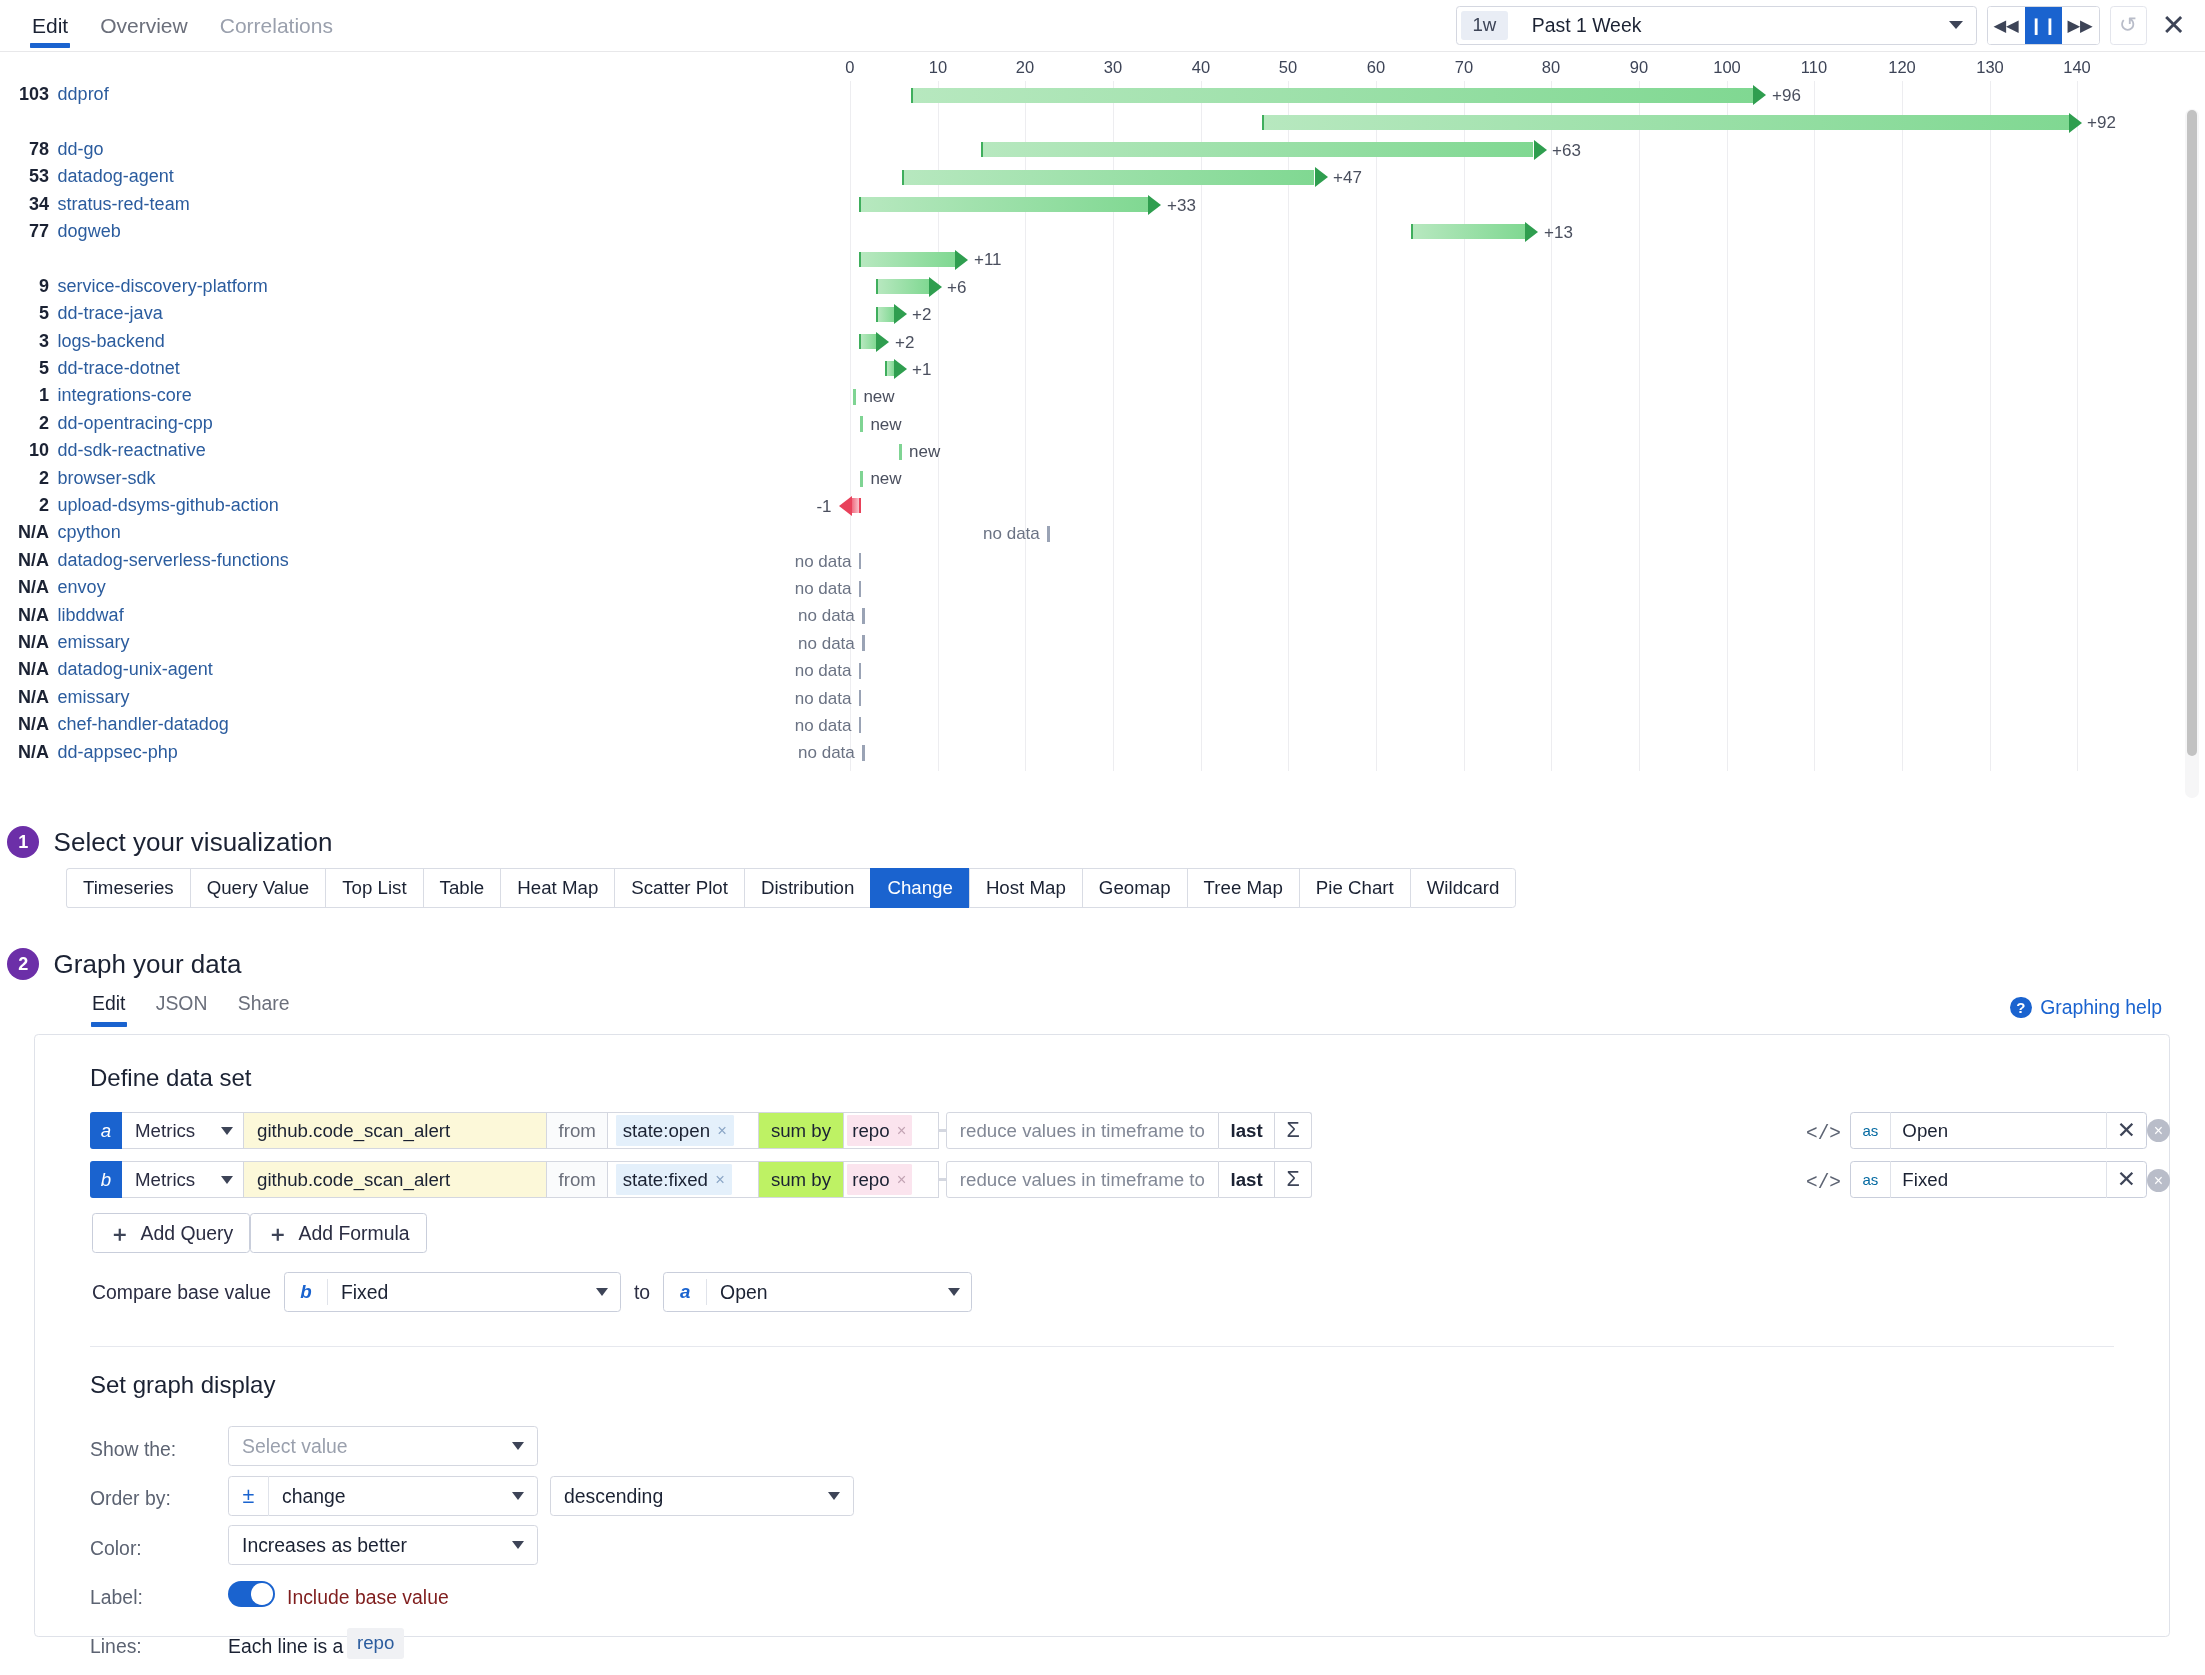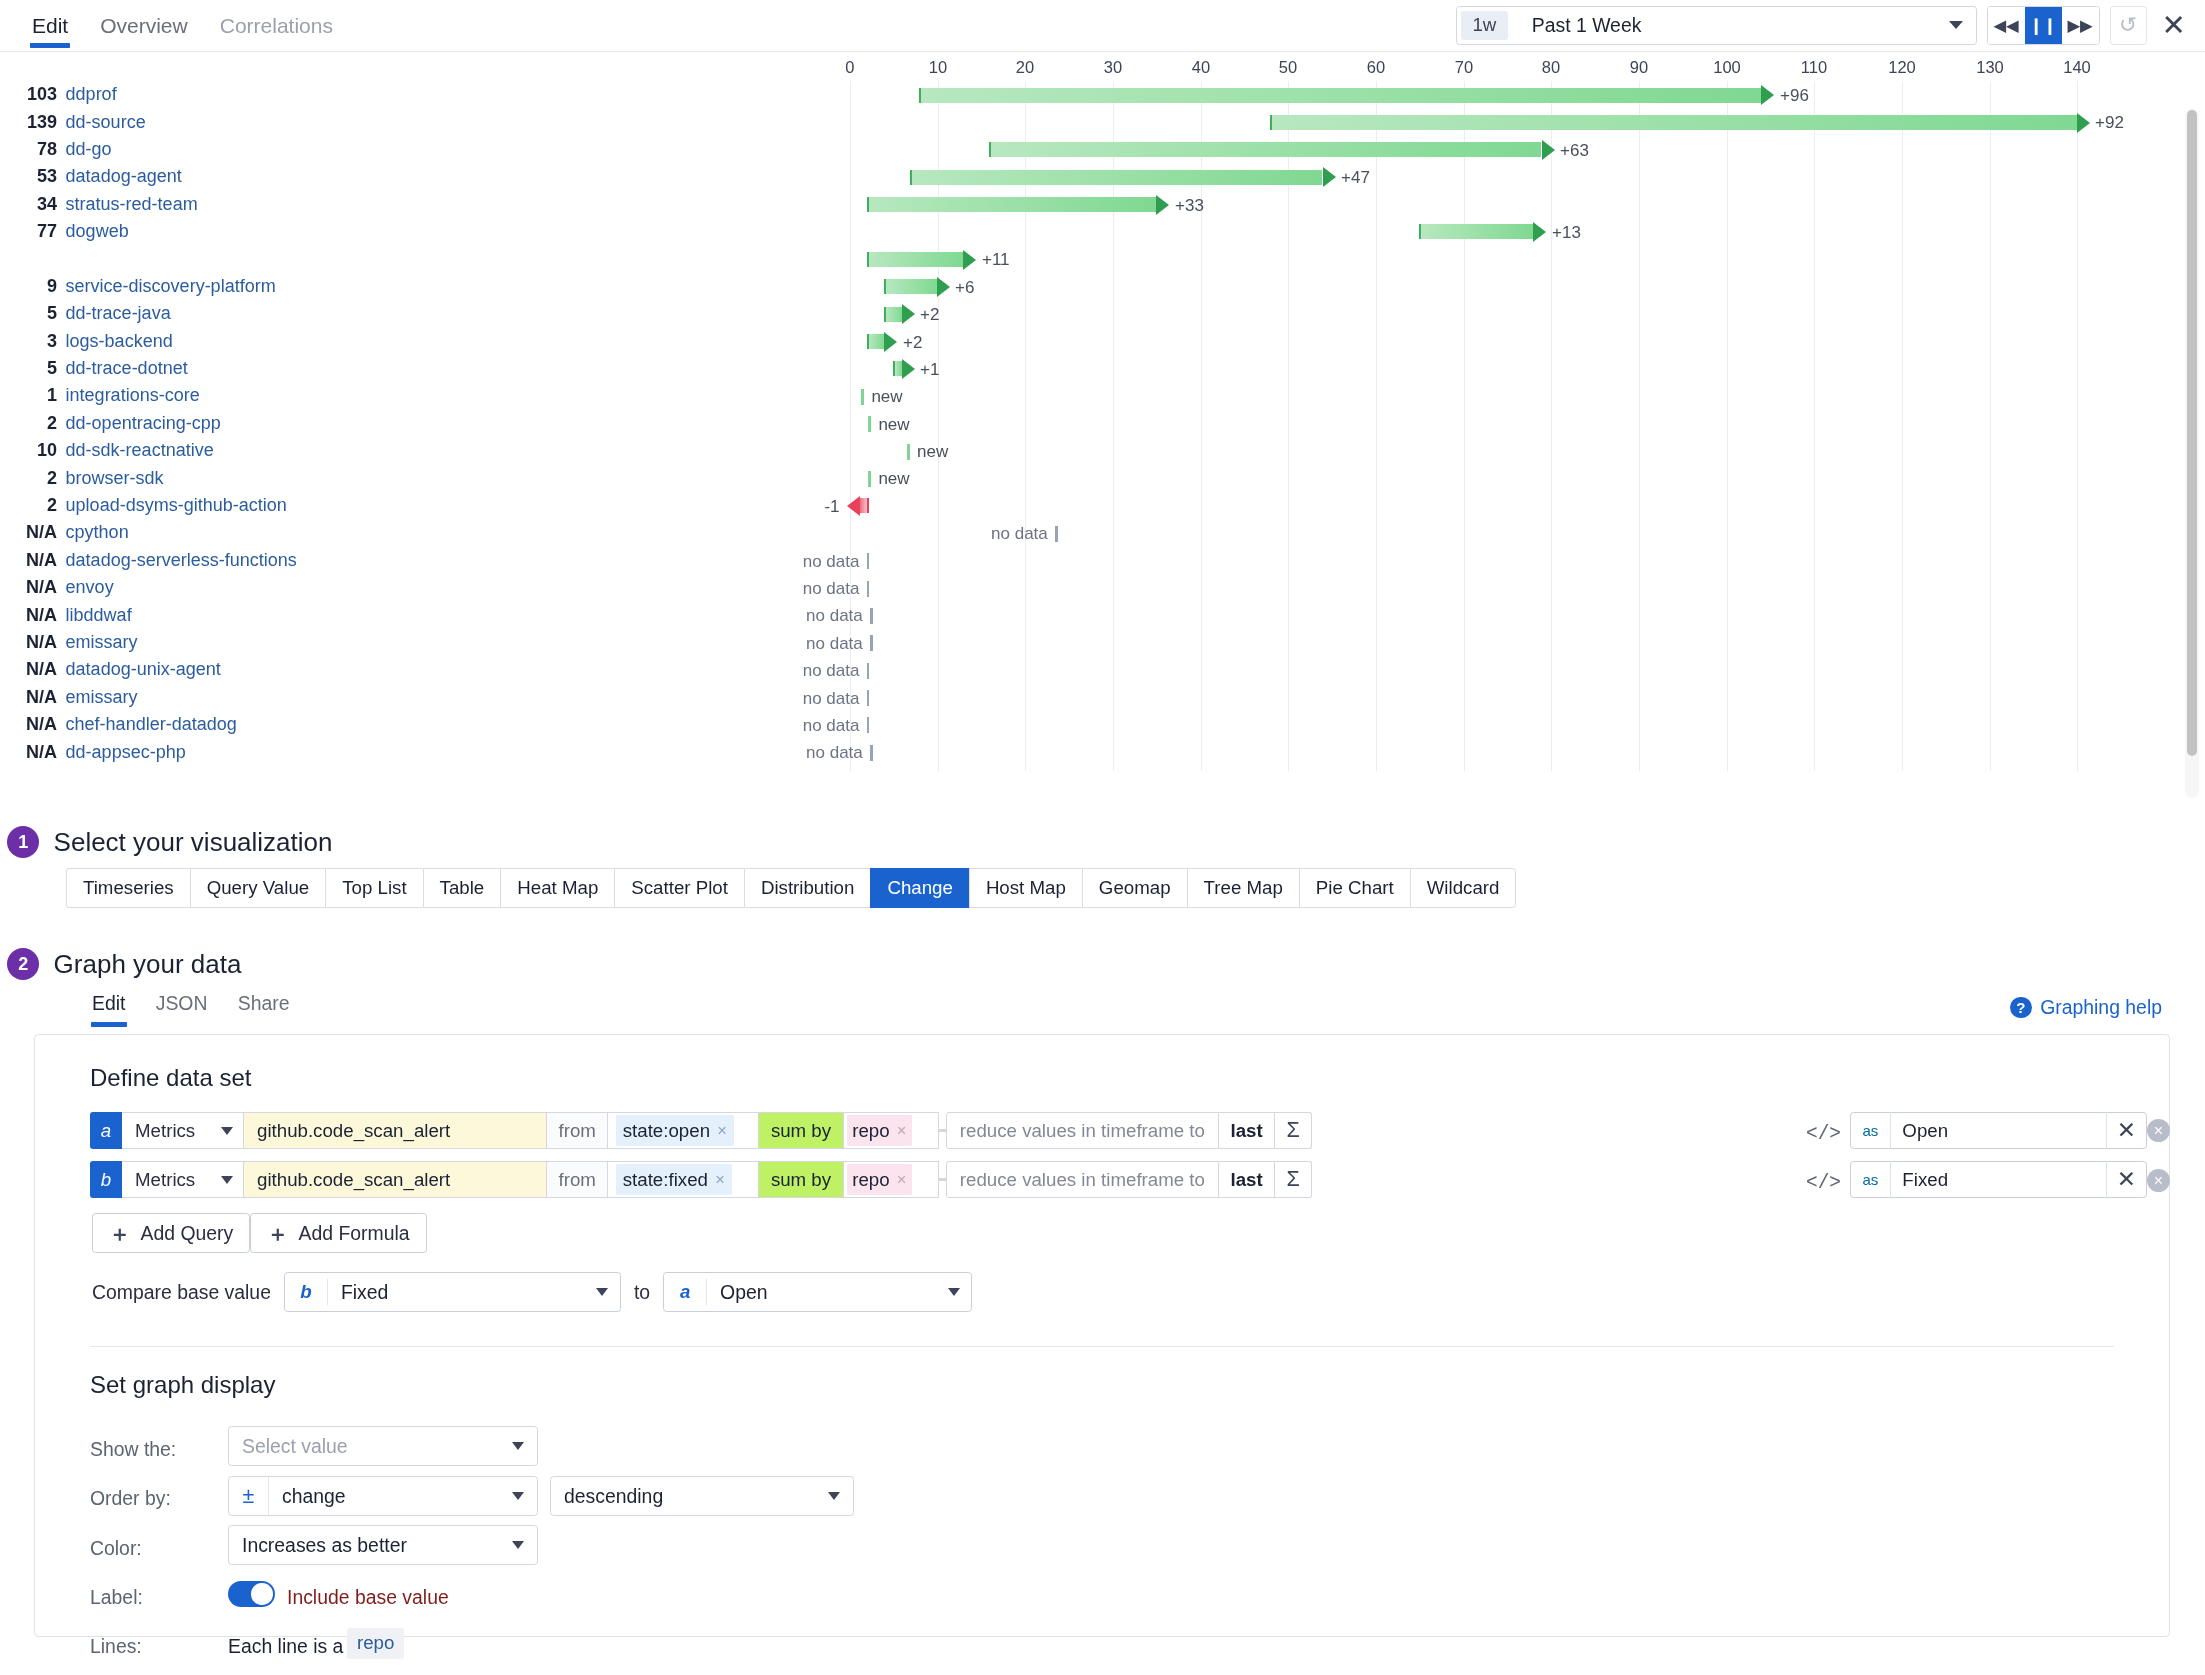--- a/index.html
+++ b/index.html
@@ -65,21 +65,21 @@
   .closebtn {
     width:34px;height:39px;display:flex;align-items:center;justify-content:center;
     color:#3d4457;font-size:29px;font-weight:300;cursor:pointer;
   }
 
   
   .chart-area {
     position:absolute; top:52px; left:0; width:2205px; height:749px;
     background:#fff;
   }
-  .chart-rows { position:absolute; top:0; left:8px; width:1973px; }
+  .chart-rows { position:absolute; top:0; left:0; width:1973px; }
   .crow {
     position:relative; height:27.4px; width:2205px;
   }
   .clabel {
     position:absolute; left:0; top:0; height:27.4px; width:847px;
     display:flex; align-items:center; font-size:18px; white-space:nowrap;
   }
   .cnum {
     width:49px; text-align:right; font-weight:bold; color:#1b2233; margin-right:8.6px;
     font-size:18px;
@@ -373,24 +373,20 @@
           <span class="cnum">103</span>
           <span class="cname">ddprof</span>
         </div>
         <div class="plot">
           <div class="bar" style="left: 64px; width: 842px;"></div>
           <div class="arrow" style="left: 906px;"></div>
           <div class="blabel" style="left: 925px;">+96</div>
         </div>
       </div>
       <div class="crow">
-        <div class="clabel">
-          <span class="cnum">139</span>
-          <span class="cname">dd-source</span>
-        </div>
         <div class="plot">
           <div class="bar" style="left: 415px; width: 807px;"></div>
           <div class="arrow" style="left: 1222px;"></div>
           <div class="blabel" style="left: 1240px;">+92</div>
         </div>
       </div>
       <div class="crow">
         <div class="clabel">
           <span class="cnum">78</span>
           <span class="cname">dd-go</span>

